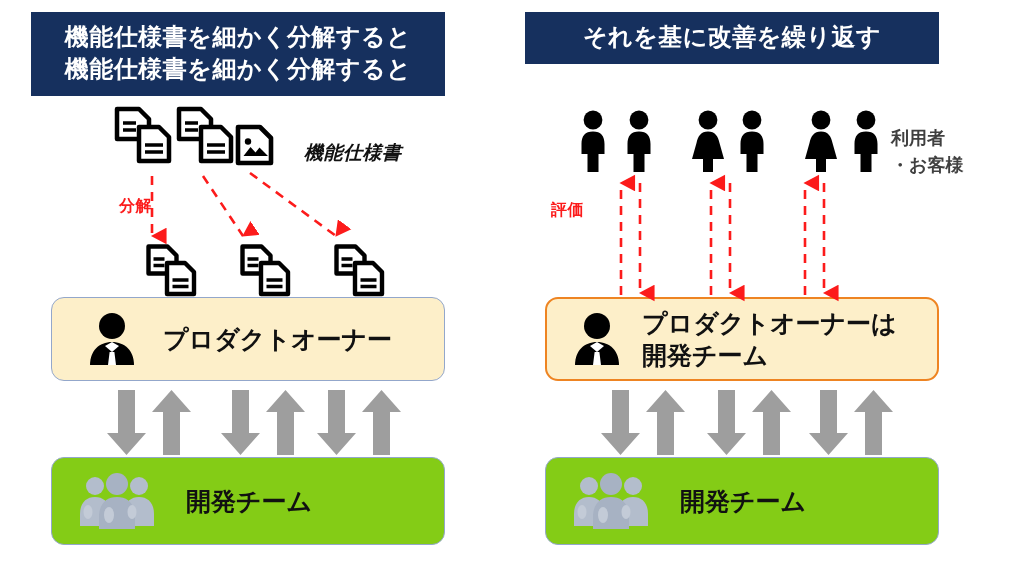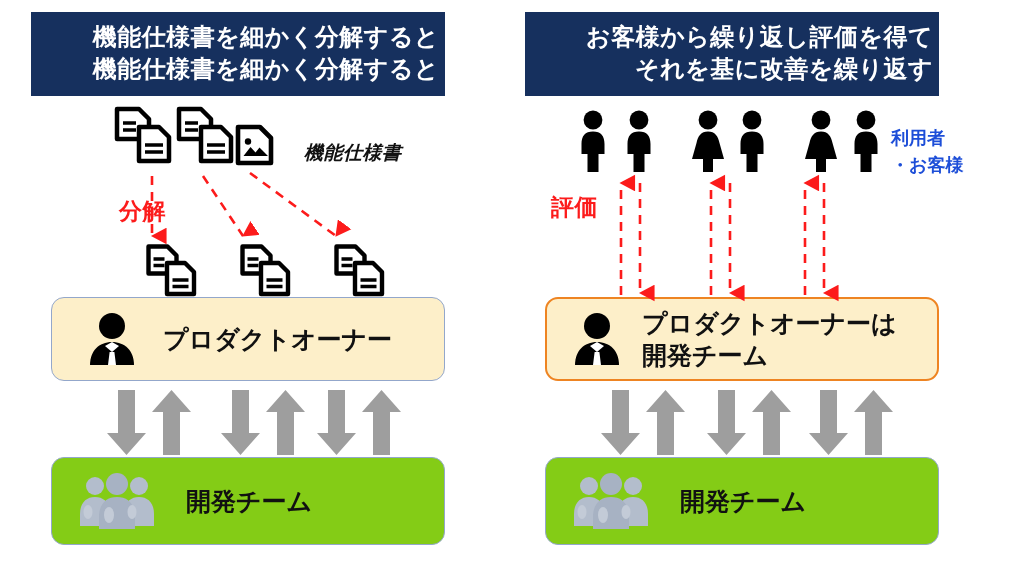--- a/index.html
+++ b/index.html
@@ -25,35 +25,35 @@
     padding:9px 6px 11px;
     background:#16305e;
     color:#ffffff;
     text-align:center;
     font-size:24px;
     font-weight:700;
     line-height:1.34;
     letter-spacing:.5px;
     box-sizing:border-box;
   }
-  .title-bar .ln{display:block;white-space:nowrap;text-align:right;}
+  .title-bar .ln{display:block;white-space:nowrap;}
   .doc-icon{position:absolute;}
 
   
   .red-label{
     position:absolute;
     color:#fc1b1b;
-    font-size:23px;
+    font-size:16px;
     font-weight:700;
     letter-spacing:.5px;
     white-space:nowrap;
   }
   .side-label{
     position:absolute;
-    color:#1d4ed8;
+    color:#404040;
     font-size:18px;
     font-weight:700;
     line-height:1.5;
     white-space:nowrap;
   }
   .side-label .ln{display:block;}
   .plain-label{
     position:absolute;
     color:#111111;
     font-size:19px;
@@ -227,21 +227,20 @@
       </div>
       <div class="box-label" style="margin-left:30px;">
         <span class="ln">開発チーム</span>
       </div>
     </div>
   </div>
 
   <div class="panel right">
 
     <div class="title-bar">
-      <span class="ln">お客様から繰り返し評価を得て</span>
       <span class="ln">それを基に改善を繰り返す</span>
     </div>
 
     <div class="doc-icon" style="left:63px;top:110px;">
       <svg width="32" height="62" viewBox="0 0 32 62">
         <circle cx="16" cy="10" r="9.4" fill="#000"></circle>
         <path d="M16 21.5 C8 21.5 4.5 26 4.5 34 v10 h6 v18 h11 V44 h6 V34 C27.5 26 24 21.5 16 21.5 z" fill="#000"></path>
       </svg>
     </div>
     <div class="doc-icon" style="left:109px;top:110px;">
@@ -275,21 +274,21 @@
         <circle cx="16" cy="10" r="9.4" fill="#000"></circle>
         <path d="M16 21.5 C8 21.5 4.5 26 4.5 34 v10 h6 v18 h11 V44 h6 V34 C27.5 26 24 21.5 16 21.5 z" fill="#000"></path>
       </svg>
     </div>
 
     <div class="side-label" style="left:377px;top:125px;">
       <span class="ln">利用者</span>
       <span class="ln">・お客様</span>
     </div>
 
-    <div class="red-label" style="left:37px;top:192px;">評価</div>
+    <div class="red-label" style="left:37px;top:200px;">評価</div>
 
     <div class="rbox po-box hl">
       <div class="box-icon" style="margin-left:23px;">
         <svg width="54" height="56" viewBox="0 0 54 56">
           <circle cx="27" cy="15" r="13" fill="#000"></circle>
           <path d="M27 31 C14 31 5 40 5 54 h44 C49 40 40 31 27 31 z" fill="#000"></path>
           <path d="M27 31 l-7 4 7 6 7 -6 z" fill="#fff"></path>
           <path d="M24.6 41 h4.8 l1.6 13 h-8 z" fill="#fff"></path>
         </svg>
       </div>

